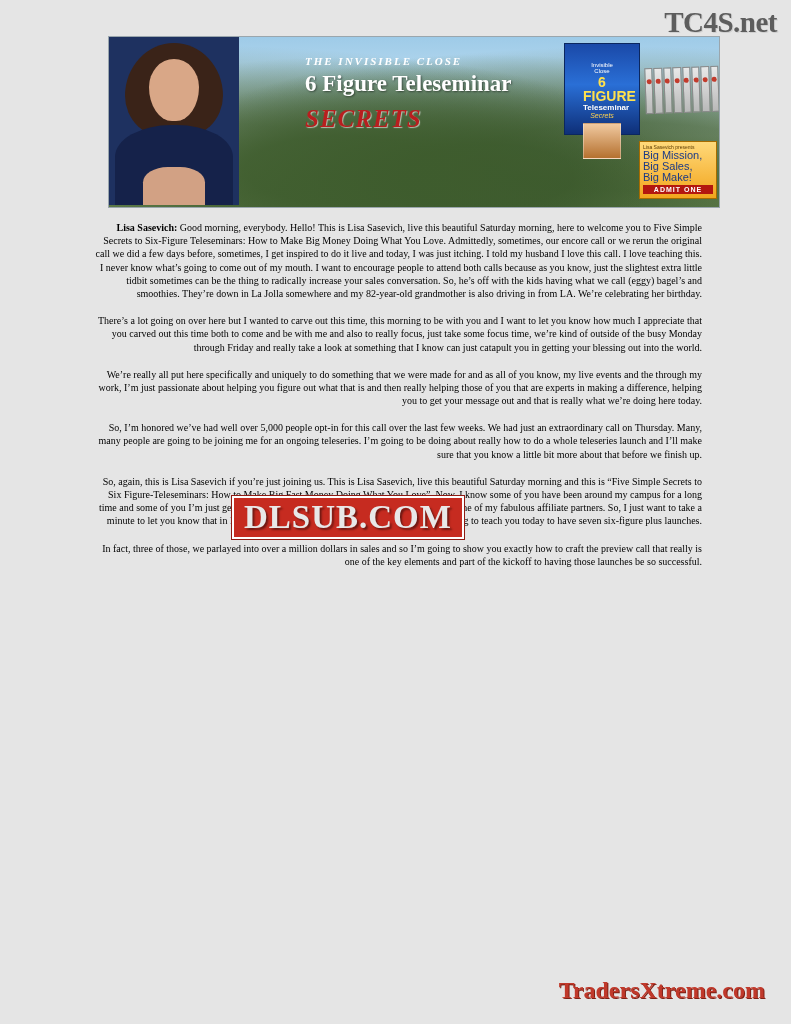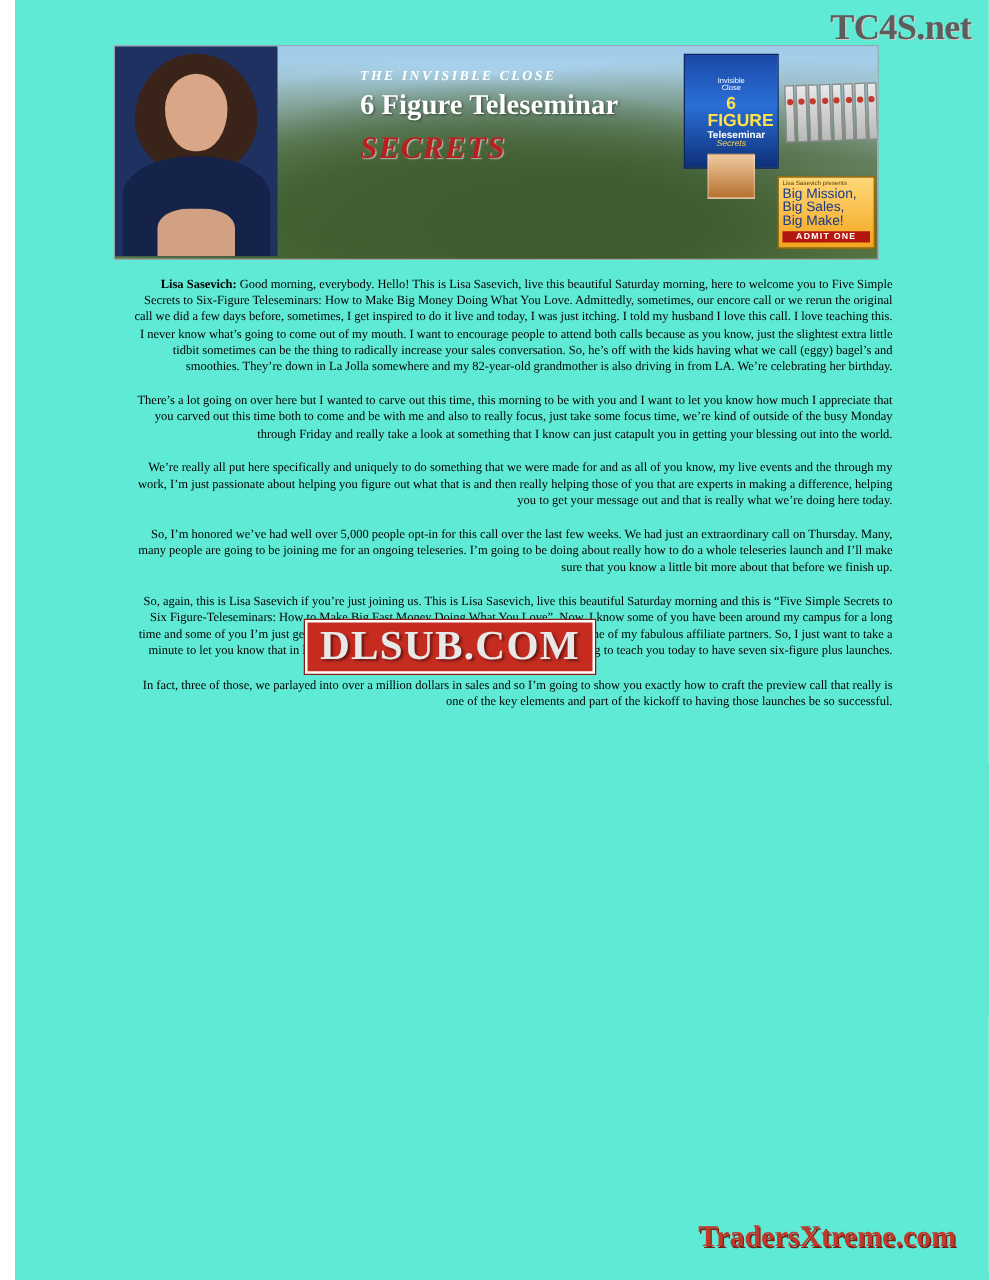--- a/index.html
+++ b/index.html
@@ -11,41 +11,40 @@
     width: 791px;
     height: 1024px;
     position: relative;
     font-family: "Liberation Serif", serif;
     overflow: hidden;
   }
 
   .page {
     position: absolute;
     inset: 0;
-    background: #5eead4;
-    margin-left: 12px;
+    background: #e5e5e5;
   }
 
   
   .brand-top {
     position: absolute;
     top: 6px;
     right: 14px;
     font-family: "Liberation Serif", serif;
     font-weight: bold;
     font-size: 29px;
     color: #5d5d5d;
     letter-spacing: -0.5px;
     text-shadow: 1px 1px 0 #cfcfcf;
   }
 
   
   .banner {
     position: absolute;
-    left: 79px;
+    left: 108px;
     top: 36px;
     width: 610px;
     height: 170px;
     border: 1px solid #9aa6ad;
     overflow: hidden;
     background: linear-gradient(to bottom, #a7d3ef 0%, #cfe6f5 45%, #e8f2f8 60%, #cfe1c8 72%, #8fae7a 100%);
   }
   .banner .sky-trees {
     position: absolute;
     left: 0; top: 0; right: 0; bottom: 0;

